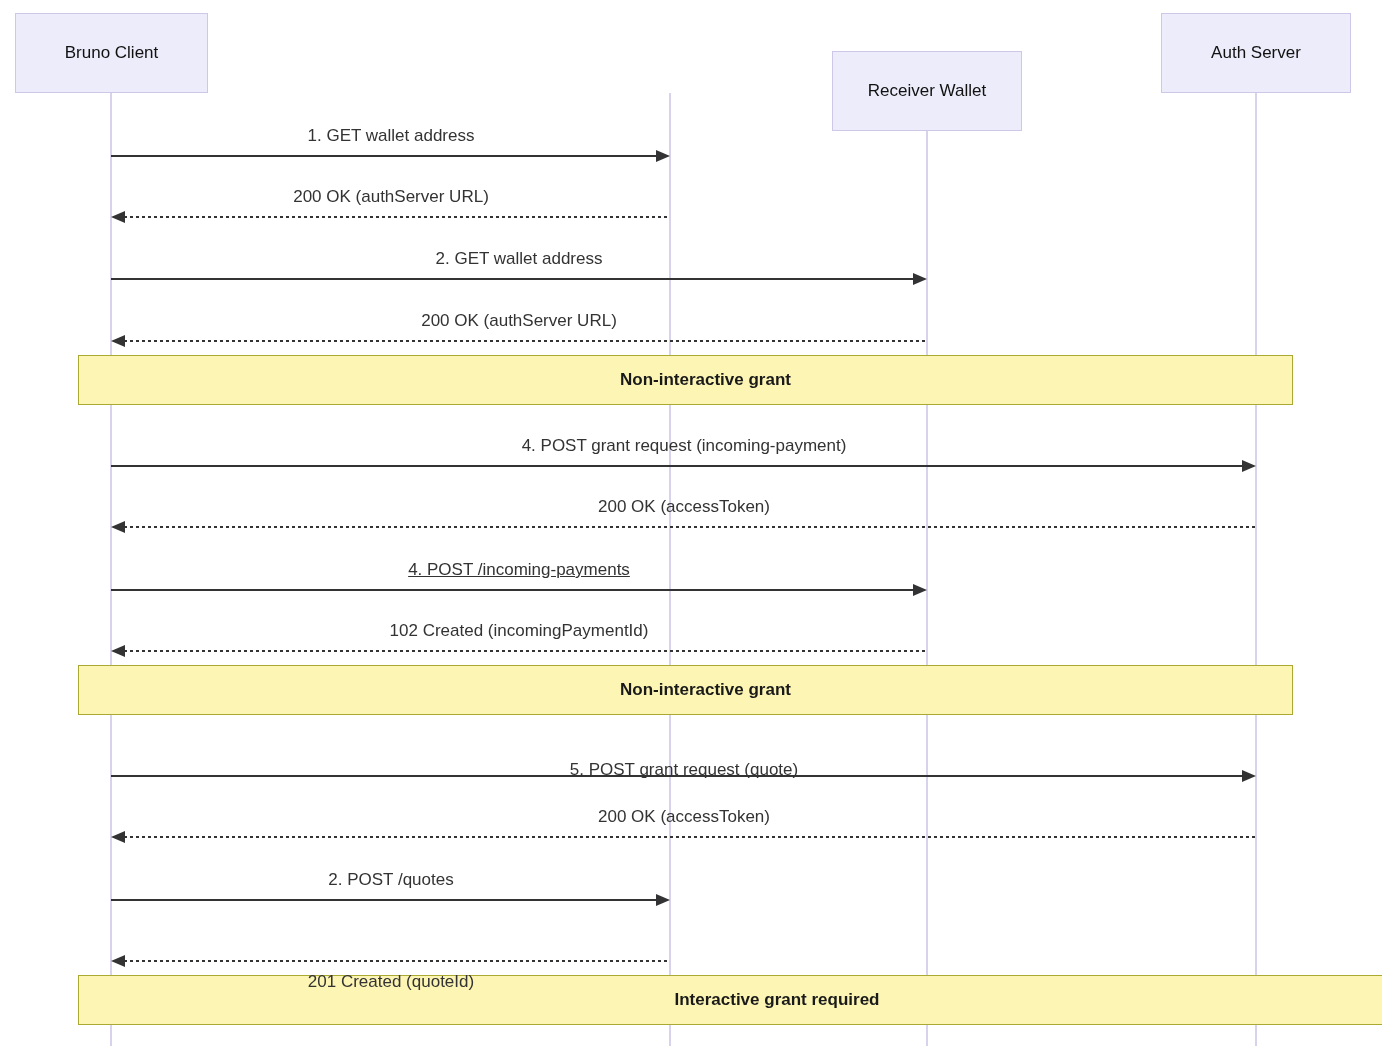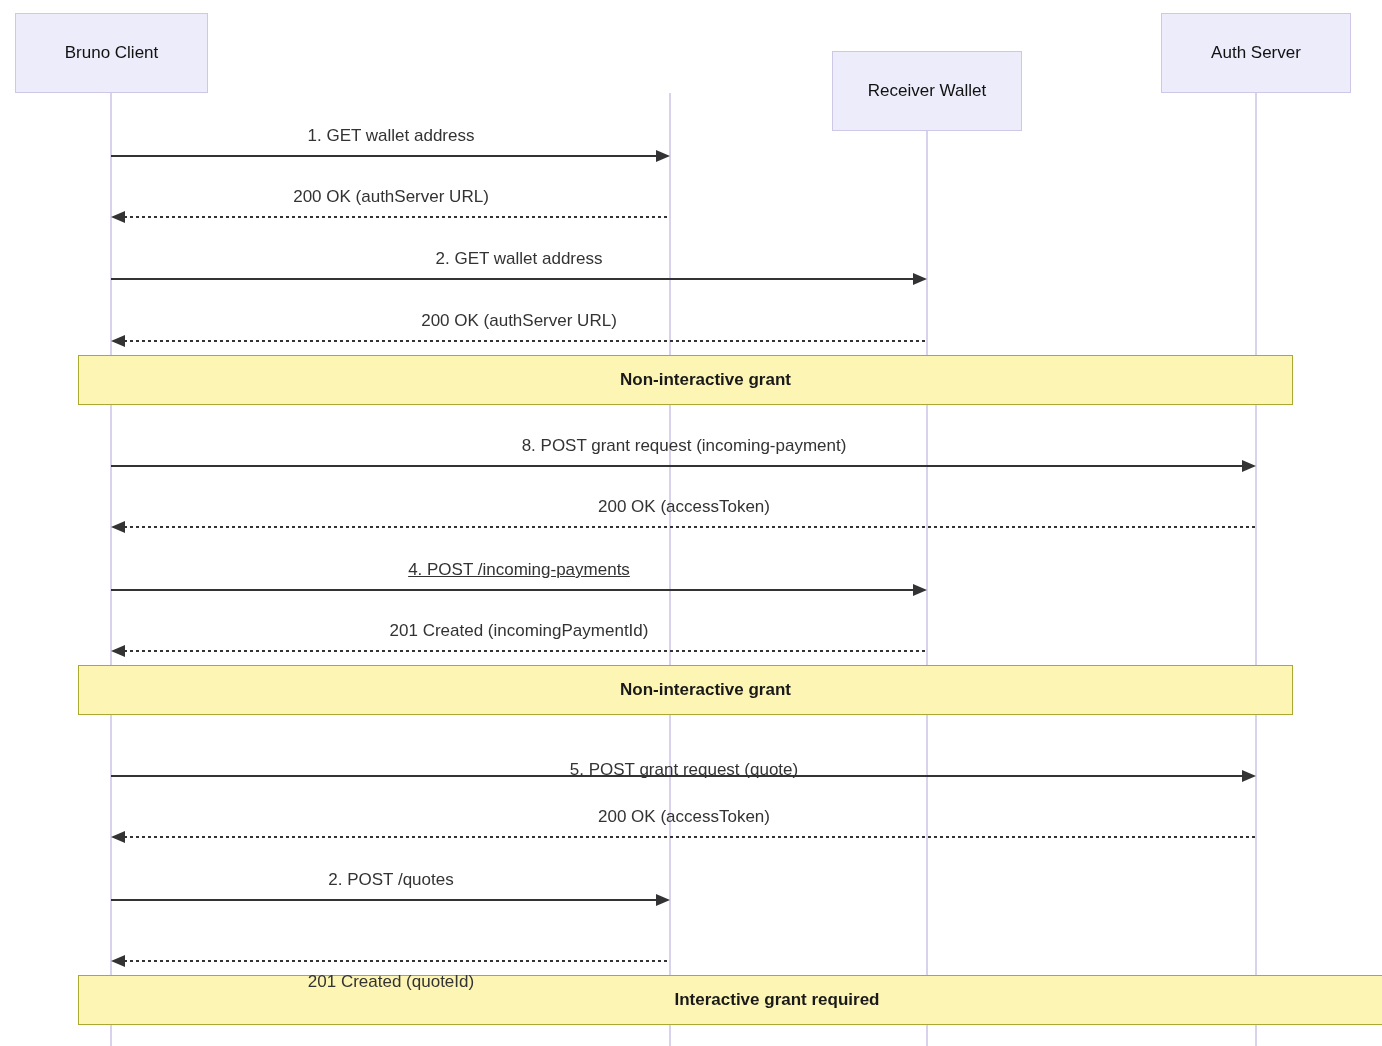--- a/index.html
+++ b/index.html
@@ -107,30 +107,30 @@
     <div class="arrow-head left" style="left: 111px; top: 211px;"></div>
     <div class="msg-label" style="left: 391px; top: 186px;">200 OK (authServer URL)</div>
     <div class="msg-line solid" style="left: 111px; top: 278px; width: 803px;"></div>
     <div class="arrow-head right" style="left: 913px; top: 273px;"></div>
     <div class="msg-label" style="left: 519px; top: 248px;">2. GET wallet address</div>
     <div class="msg-line dashed" style="left: 124px; top: 340px; width: 803px;"></div>
     <div class="arrow-head left" style="left: 111px; top: 335px;"></div>
     <div class="msg-label" style="left: 519px; top: 310px;">200 OK (authServer URL)</div>
     <div class="msg-line solid" style="left: 111px; top: 465px; width: 1132px;"></div>
     <div class="arrow-head right" style="left: 1242px; top: 460px;"></div>
-    <div class="msg-label" style="left: 684px; top: 435px;">8. POST grant request (incoming-payment)</div>
+    <div class="msg-label" style="left: 684px; top: 435px;">4. POST grant request (incoming-payment)</div>
     <div class="msg-line dashed" style="left: 124px; top: 526px; width: 1132px;"></div>
     <div class="arrow-head left" style="left: 111px; top: 521px;"></div>
     <div class="msg-label" style="left: 684px; top: 496px;">200 OK (accessToken)</div>
     <div class="msg-line solid" style="left: 111px; top: 589px; width: 803px;"></div>
     <div class="arrow-head right" style="left: 913px; top: 584px;"></div>
     <div class="msg-label" style="left: 519px; top: 559px; text-decoration: underline;">4. POST /incoming-payments</div>
     <div class="msg-line dashed" style="left: 124px; top: 650px; width: 803px;"></div>
     <div class="arrow-head left" style="left: 111px; top: 645px;"></div>
-    <div class="msg-label" style="left: 519px; top: 620px;">201 Created (incomingPaymentId)</div>
+    <div class="msg-label" style="left: 519px; top: 620px;">102 Created (incomingPaymentId)</div>
     <div class="msg-line solid" style="left: 111px; top: 775px; width: 1132px;"></div>
     <div class="arrow-head right" style="left: 1242px; top: 770px;"></div>
     <div class="msg-label" style="left: 684px; top: 745px; margin-top: 14px;">5. POST grant request (quote)</div>
     <div class="msg-line dashed" style="left: 124px; top: 836px; width: 1132px;"></div>
     <div class="arrow-head left" style="left: 111px; top: 831px;"></div>
     <div class="msg-label" style="left: 684px; top: 806px;">200 OK (accessToken)</div>
     <div class="msg-line solid" style="left: 111px; top: 899px; width: 546px;"></div>
     <div class="arrow-head right" style="left: 656px; top: 894px;"></div>
     <div class="msg-label" style="left: 391px; top: 869px;">2. POST /quotes</div>
     <div class="msg-line dashed" style="left: 124px; top: 960px; width: 546px;"></div>

